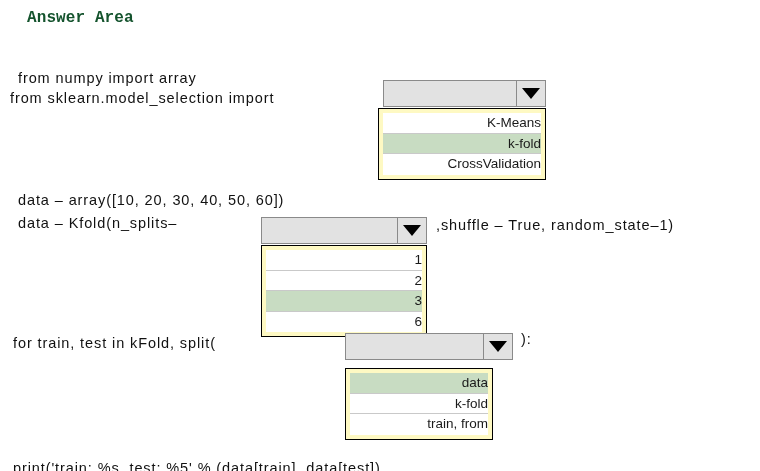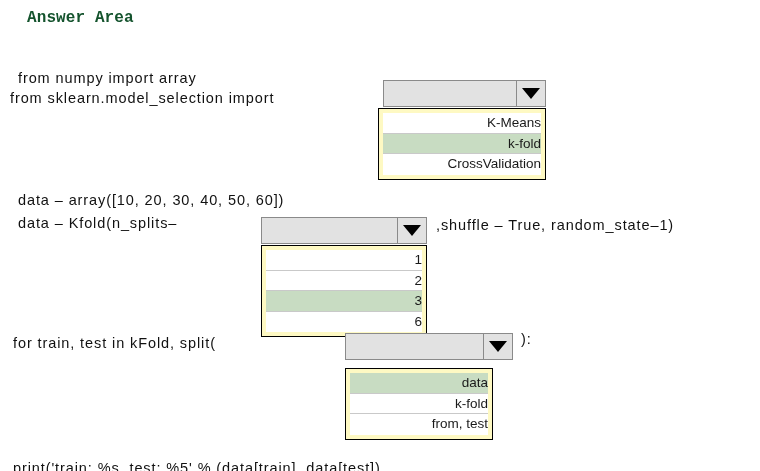--- a/index.html
+++ b/index.html
@@ -148,14 +148,14 @@
   <div class="select-value"></div>
   <div class="select-arrow">
     <svg width="20" height="13" viewBox="0 0 20 13" aria-hidden="true">
       <polygon points="1,1 19,1 10,12" fill="#000000"></polygon>
     </svg>
   </div>
 </div>
 <div class="option-list" style="left:345px; top:368px; width:148px;">
   <div class="option-item selected">data</div>
   <div class="option-item">k-fold</div>
-  <div class="option-item">from, test</div>
+  <div class="option-item">train, from</div>
 </div>
 
 </body></html>

